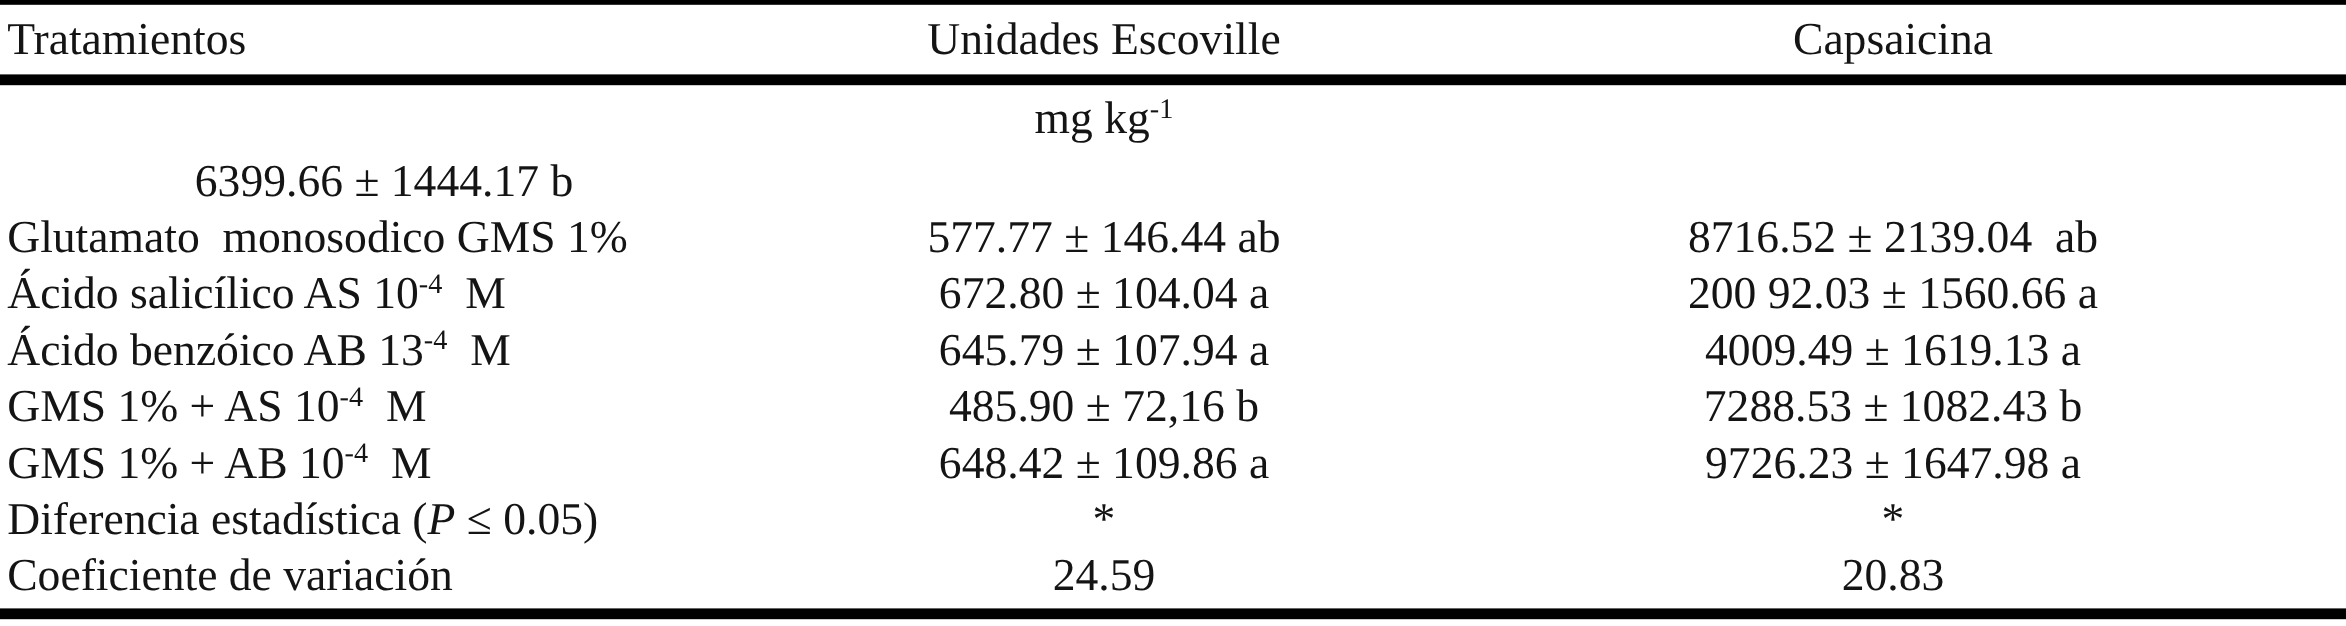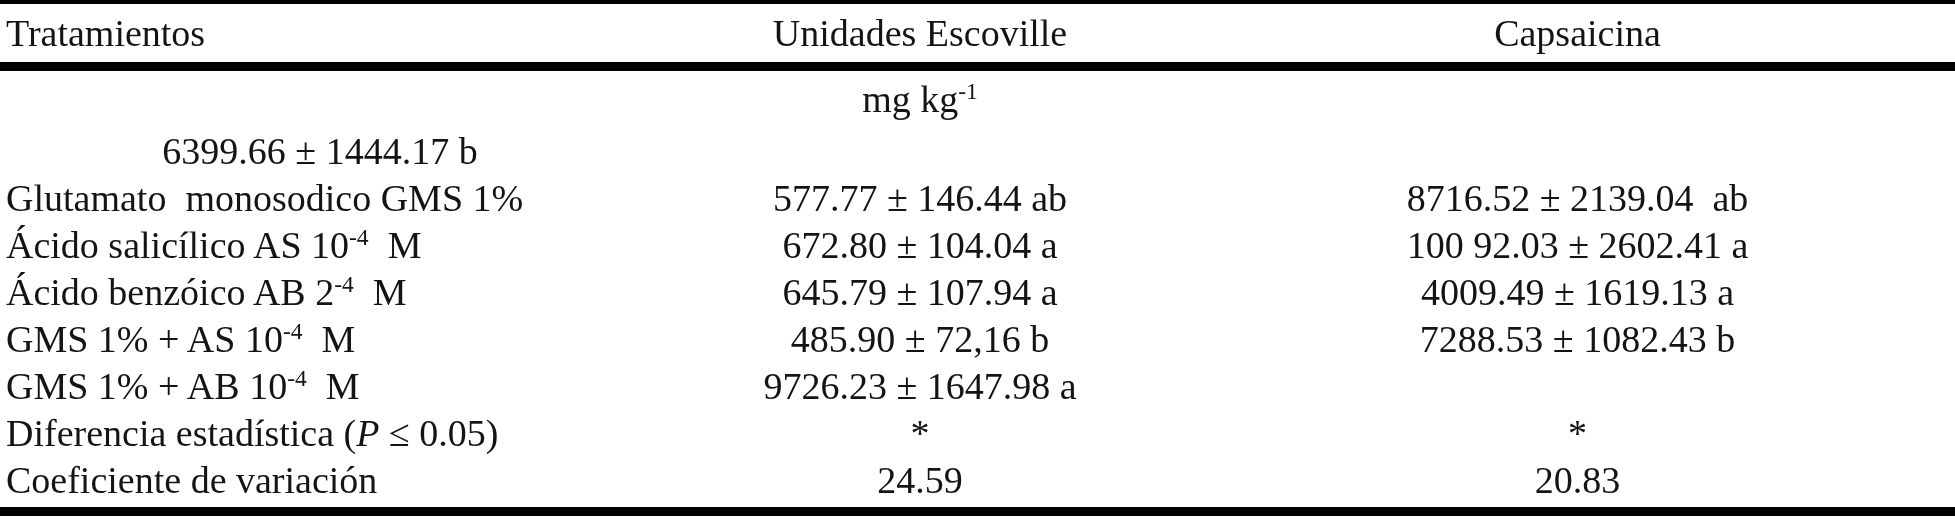--- a/index.html
+++ b/index.html
@@ -72,37 +72,38 @@
 
   <div class="row data">
     <div class="cell c1"><span>Glutamato  monosodico GMS 1%</span><sup></sup><span class="it"></span><span></span></div>
     <div class="cell c2"><span>577.77 ± 146.44 ab</span><sup></sup></div>
     <div class="cell c3">8716.52 ± 2139.04  ab</div>
   </div>
 
   <div class="row data">
     <div class="cell c1"><span>Ácido salicílico AS 10</span><sup>-4</sup><span class="it"></span><span>  M</span></div>
     <div class="cell c2"><span>672.80 ± 104.04 a</span><sup></sup></div>
-    <div class="cell c3">100 92.03 ± 2602.41 a</div>
+    <div class="cell c3">200 92.03 ± 1560.66 a</div>
   </div>
 
   <div class="row data">
-    <div class="cell c1"><span>Ácido benzóico AB 2</span><sup>-4</sup><span class="it"></span><span>  M</span></div>
+    <div class="cell c1"><span>Ácido benzóico AB 13</span><sup>-4</sup><span class="it"></span><span>  M</span></div>
     <div class="cell c2"><span>645.79 ± 107.94 a</span><sup></sup></div>
     <div class="cell c3">4009.49 ± 1619.13 a</div>
   </div>
 
   <div class="row data">
     <div class="cell c1"><span>GMS 1% + AS 10</span><sup>-4</sup><span class="it"></span><span>  M</span></div>
     <div class="cell c2"><span>485.90 ± 72,16 b</span><sup></sup></div>
     <div class="cell c3">7288.53 ± 1082.43 b</div>
   </div>
 
   <div class="row data">
     <div class="cell c1"><span>GMS 1% + AB 10</span><sup>-4</sup><span class="it"></span><span>  M</span></div>
+    <div class="cell c2"><span>648.42 ± 109.86 a</span><sup></sup></div>
     <div class="cell c3">9726.23 ± 1647.98 a</div>
   </div>
 
   <div class="row data">
     <div class="cell c1"><span>Diferencia estadística (</span><sup></sup><span class="it">P</span><span> ≤ 0.05)</span></div>
     <div class="cell c2"><span>*</span><sup></sup></div>
     <div class="cell c3">*</div>
   </div>
 
   <div class="row data">

